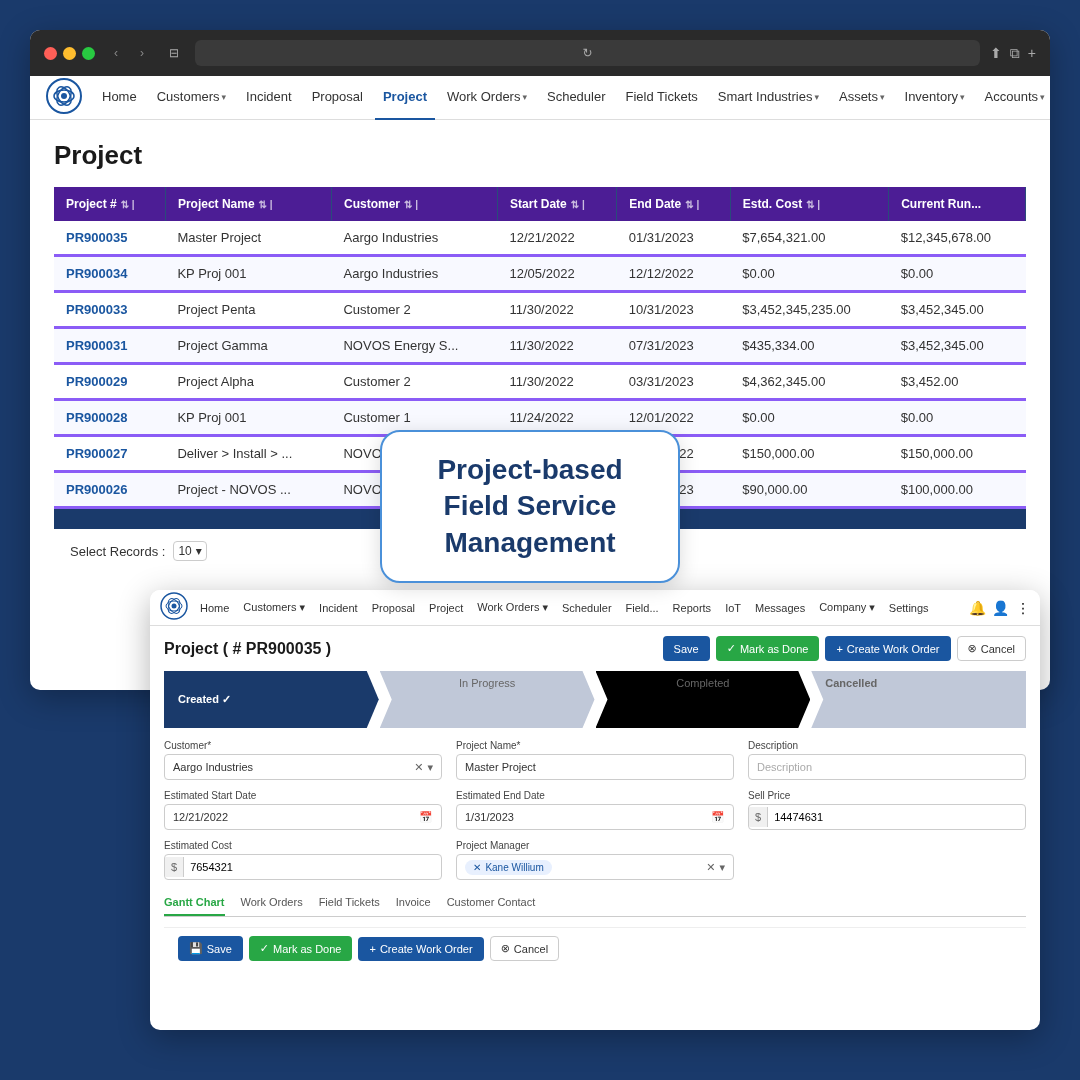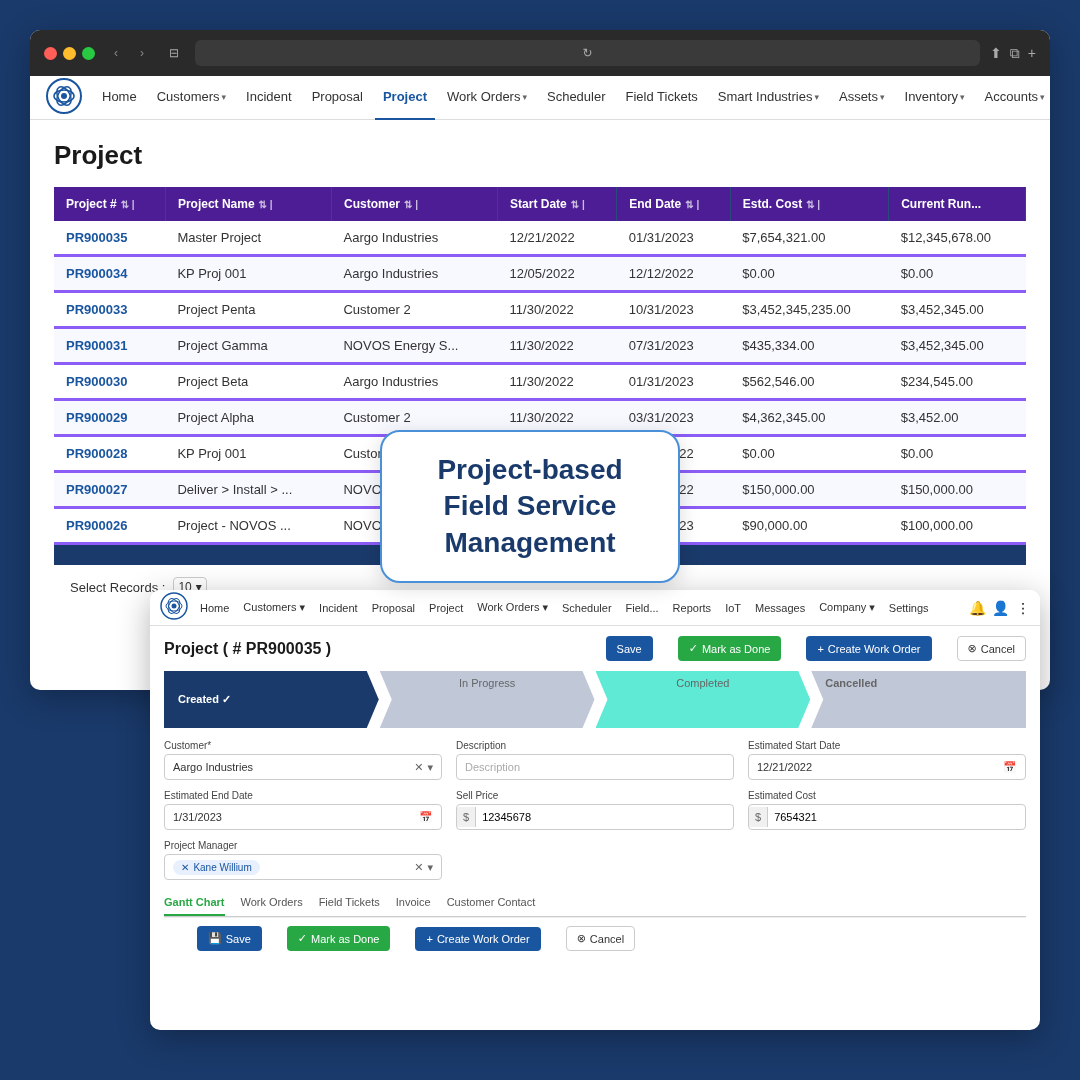--- a/index.html
+++ b/index.html
@@ -307,21 +307,20 @@
     .btn {
       padding: 5px 10px;
       border-radius: 4px;
       font-size: 11px;
       font-weight: 500;
       cursor: pointer;
       display: flex;
       align-items: center;
       gap: 4px;
       border: 1px solid transparent;
-      margin-left: 19px;
     }
 
     .btn-save { background: #1a56a0; color: white; }
     .btn-mark-done { background: #28a745; color: white; }
     .btn-create-wo { background: #1a56a0; color: white; }
     .btn-cancel { background: white; color: #333; border: 1px solid #ccc; }
 
     
     .status-bar {
       display: flex;
@@ -387,20 +386,21 @@
       padding: 4px 6px;
       font-size: 11px;
       flex: 1;
     }
 
     
     .tab-row {
       display: flex;
       gap: 16px;
       border-bottom: 1px solid #ccc;
+      margin-bottom: 10px;
     }
 
     .tab {
       padding: 6px 0;
       font-size: 11px;
       cursor: pointer;
       color: #555;
       border-bottom: 2px solid transparent;
     }
 
@@ -581,29 +581,20 @@
           <tr>
       <td class="link-cell">PR900031</td>
       <td>Project Gamma</td>
       <td>NOVOS Energy S...</td>
       <td>11/30/2022</td>
       <td>07/31/2023</td>
       <td>$435,334.00</td>
       <td>$3,452,345.00</td>
     </tr>
           <tr>
-      <td class="link-cell">PR900030</td>
-      <td>Project Beta</td>
-      <td>Aargo Industries</td>
-      <td>11/30/2022</td>
-      <td>01/31/2023</td>
-      <td>$562,546.00</td>
-      <td>$234,545.00</td>
-    </tr>
-          <tr>
       <td class="link-cell">PR900029</td>
       <td>Project Alpha</td>
       <td>Customer 2</td>
       <td>11/30/2022</td>
       <td>03/31/2023</td>
       <td>$4,362,345.00</td>
       <td>$3,452.00</td>
     </tr>
           <tr>
       <td class="link-cell">PR900028</td>
@@ -702,37 +693,43 @@
           <span>⊗</span>
           <span>Cancel</span>
         </button>
       </div>
     </div>
 
     <div class="status-bar">
       <div style="display:flex; width:100%; gap:1px;">
         <div style="background:#1a3a6b; color:white; flex:1; padding:22px 14px; font-size:11px; font-weight:600; clip-path: polygon(0 0, calc(100% - 12px) 0, 100% 50%, calc(100% - 12px) 100%, 0 100%);"><span>Created ✓</span></div>
         <div style="background:#c0c8d8; color:#666; flex:1; padding:6px 14px; font-size:11px; text-align:center; clip-path: polygon(0 0, calc(100% - 12px) 0, 100% 50%, calc(100% - 12px) 100%, 0 100%, 12px 50%);"><span>In Progress</span></div>
-        <div style="background:#5eead4; color:#666; flex:1; padding:6px 14px; font-size:11px; text-align:center; clip-path: polygon(0 0, calc(100% - 12px) 0, 100% 50%, calc(100% - 12px) 100%, 0 100%, 12px 50%);"><span>Completed</span></div>
+        <div style="background:#000000; color:#666; flex:1; padding:6px 14px; font-size:11px; text-align:center; clip-path: polygon(0 0, calc(100% - 12px) 0, 100% 50%, calc(100% - 12px) 100%, 0 100%, 12px 50%);"><span>Completed</span></div>
         <div style="background:#c0c8d8; color:#666; flex:1; padding:6px 14px; font-size:11px; clip-path: polygon(0 0, 100% 0, 100% 100%, 0 100%, 12px 50%); font-weight: bold;"><span>Cancelled</span></div>
       </div>
     </div>
 
     <div class="form-grid">
       <div class="form-field">
         <label class="form-label"><span>Customer*</span></label>
         <div class="form-input">
           <span>Aargo Industries</span>
           <span style="display:flex; gap:4px;">
             <span style="color:#666;">✕</span>
             <span style="color:#666;">▾</span>
           </span>
         </div>
       </div>
       <div class="form-field">
+        <label class="form-label"><span>Project Name*</span></label>
+        <div class="form-input">
+          <span>Master Project</span>
+        </div>
+      </div>
+      <div class="form-field">
         <label class="form-label"><span>Description</span></label>
         <div class="form-input" style="color:#aaa;">
           <span>Description</span>
         </div>
       </div>
 
       <div class="form-field">
         <label class="form-label"><span>Estimated Start Date</span></label>
         <div class="form-input with-icon">
           <span>12/21/2022</span>
@@ -743,21 +740,21 @@
         <label class="form-label"><span>Estimated End Date</span></label>
         <div class="form-input with-icon">
           <span>1/31/2023</span>
           <span>📅</span>
         </div>
       </div>
       <div class="form-field">
         <label class="form-label"><span>Sell Price</span></label>
         <div class="form-input-dollar">
           <span class="dollar-prefix">$</span>
-          <span class="dollar-input">12345678</span>
+          <span class="dollar-input">14474631</span>
         </div>
       </div>
 
       <div class="form-field">
         <label class="form-label"><span>Estimated Cost</span></label>
         <div class="form-input-dollar">
           <span class="dollar-prefix">$</span>
           <span class="dollar-input">7654321</span>
         </div>
       </div>

